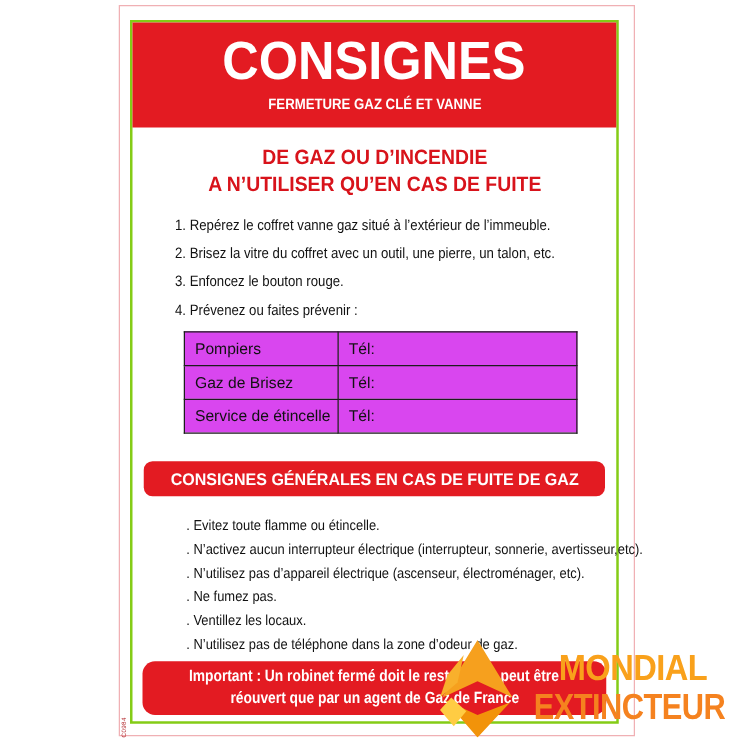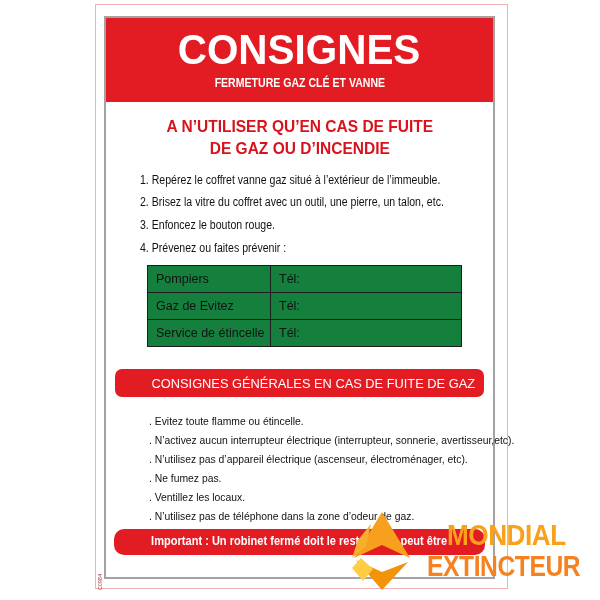--- a/index.html
+++ b/index.html
@@ -1,38 +1,38 @@
 <!DOCTYPE html>
 <html><head>
 <meta charset="utf-8">
 <style>
   html,body{margin:0;padding:0}
   body{
     width:600px;height:600px;position:relative;overflow:hidden;
     background:#ffffff;font-family:"Liberation Sans",sans-serif;color:#111;
   }
   .frame{position:absolute;left:95px;top:4px;width:411px;height:583px;border:1px solid #f0b0b4}
-  .sign{position:absolute;left:104px;top:16px;width:391px;height:563px;border:2px solid #a3a3a3;
+  .sign{position:absolute;left:104px;top:16px;width:391px;height:563px;border:2px solid #84cc16;
         background:#fff;box-sizing:border-box;z-index:1}
   .header{background:#e31b22;height:84px;color:#fff;text-align:center;padding-top:10px;box-sizing:border-box}
   .title{font-size:43px;font-weight:bold;line-height:1.02}
   .title span,.subtitle span,.warning div span,.banner span,.important div span{display:inline-block;white-space:nowrap}
   .title span{transform:scaleX(.94)}
   .subtitle{font-size:12px;font-weight:bold;margin-top:4px}
   .subtitle span{transform:scaleX(.88)}
   .warning{margin-top:13px;text-align:center;color:#d8131b;font-weight:bold;font-size:16.5px;line-height:1.35}
   .warning div span{transform:scaleX(.94)}
   .steps{margin:14px 0 0 34px;padding:0;list-style:none;font-size:12px}
   .steps li{margin-bottom:9px;line-height:1.15;transform:scaleX(.88);transform-origin:0 50%;white-space:nowrap}
   .contacts{margin:8px 0 0 41px;border-collapse:collapse}
-  .contacts td{border:1.5px solid #1d1d1d;font-size:12.5px;height:26px;padding:0 0 0 8px;vertical-align:middle;background:#15803d}
+  .contacts td{border:1.5px solid #1d1d1d;font-size:12.5px;height:26px;padding:0 0 0 8px;vertical-align:middle;background:#d946ef}
   .contacts td.c-name{width:114px}
   .contacts td.c-tel{width:182px}
-  .banner{margin:22px 9px 0;background:#e31b22;border-radius:7px;color:#fff;font-weight:normal;
-          font-size:13.5px;text-align:right;padding:7px 0 6px}
+  .banner{margin:22px 9px 0;background:#e31b22;border-radius:7px;color:#fff;font-weight:bold;
+          font-size:13.5px;text-align:center;padding:7px 0 6px}
   .banner span{transform:scaleX(.95)}
   .rules{margin:18px 0 0 43px;padding:0;list-style:none;font-size:11.5px}
   .rules li{margin-bottom:7px;line-height:1.05;transform:scaleX(.9);transform-origin:0 50%;white-space:nowrap}
   .important{margin:7px 8px 0;background:#e31b22;border-radius:10px;color:#fff;font-weight:bold;
              font-size:13px;text-align:center;line-height:1.3;padding:4px 0 5px}
   .important div span{transform:scaleX(.85)}
   .code{position:absolute;left:97px;top:590px;transform:rotate(-90deg);transform-origin:0 0;
         font-size:5px;color:#b3272c;letter-spacing:.3px;z-index:2}
   .flame{position:absolute;left:346px;top:512px;z-index:3}
   .wm-word{position:absolute;font-weight:bold;letter-spacing:-.5px;z-index:3;transform-origin:0 0;white-space:nowrap}
@@ -45,39 +45,39 @@
 <div class="frame"></div>
 
 <div class="sign">
 
   <div class="header">
     <div class="title"><span>CONSIGNES</span></div>
     <div class="subtitle"><span>FERMETURE GAZ CLÉ ET VANNE</span></div>
   </div>
 
   <div class="warning">
+    <div><span>DE GAZ OU D’INCENDIE</span></div>
     <div><span>A N’UTILISER QU’EN CAS DE FUITE</span></div>
-    <div><span>DE GAZ OU D’INCENDIE</span></div>
   </div>
 
   <ul class="steps">
     <li>1. Repérez le coffret vanne gaz situé à l’extérieur de l’immeuble.</li>
     <li>2. Brisez la vitre du coffret avec un outil, une pierre, un talon, etc.</li>
     <li>3. Enfoncez le bouton rouge.</li>
     <li>4. Prévenez ou faites prévenir :</li>
   </ul>
 
   <table class="contacts">
     <tbody>
       <tr>
         <td class="c-name">Pompiers</td>
         <td class="c-tel">Tél:</td>
       </tr>
       <tr>
-        <td class="c-name">Gaz de Evitez</td>
+        <td class="c-name">Gaz de Brisez</td>
         <td class="c-tel">Tél:</td>
       </tr>
       <tr>
         <td class="c-name">Service de étincelle</td>
         <td class="c-tel">Tél:</td>
       </tr>
     </tbody>
   </table>
 
   <div class="banner"><span>CONSIGNES GÉNÉRALES EN CAS DE FUITE DE GAZ</span></div>
@@ -86,20 +86,21 @@
     <li>. Evitez toute flamme ou étincelle.</li>
     <li>. N’activez aucun interrupteur électrique (interrupteur, sonnerie, avertisseur,etc).</li>
     <li>. N’utilisez pas d’appareil électrique (ascenseur, électroménager, etc).</li>
     <li>. Ne fumez pas.</li>
     <li>. Ventillez les locaux.</li>
     <li>. N’utilisez pas de téléphone dans la zone d’odeur de gaz.</li>
   </ul>
 
   <div class="important">
     <div><span>Important : Un robinet fermé doit le rester, il ne peut être</span></div>
+    <div><span>réouvert que par un agent de Gaz de France</span></div>
   </div>
 
 </div>
 
 <div class="code">C0984</div>
 
 <svg class="flame" width="68" height="78" viewBox="0 0 68 78">
   <polygon points="36,0 64,46 36,33 8,46" fill="#f6a01e"></polygon>
   <polygon points="12,28 25,12 20,34 6,46" fill="#f8b02c"></polygon>
   <polygon points="10,48 36,78 62,50 36,60" fill="#f2930a"></polygon>

